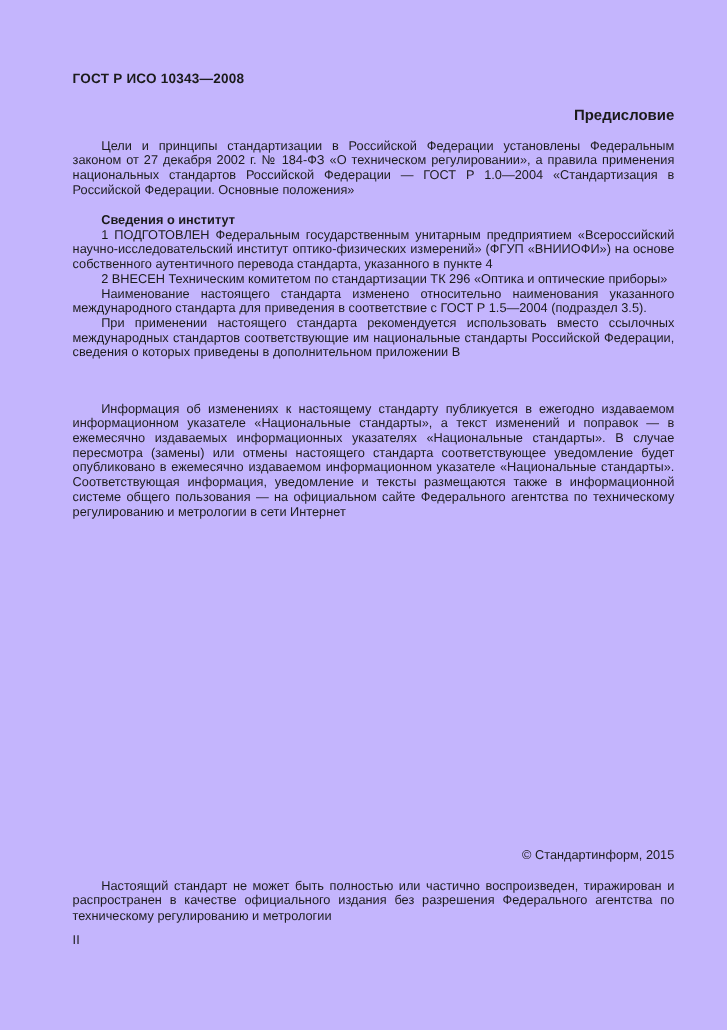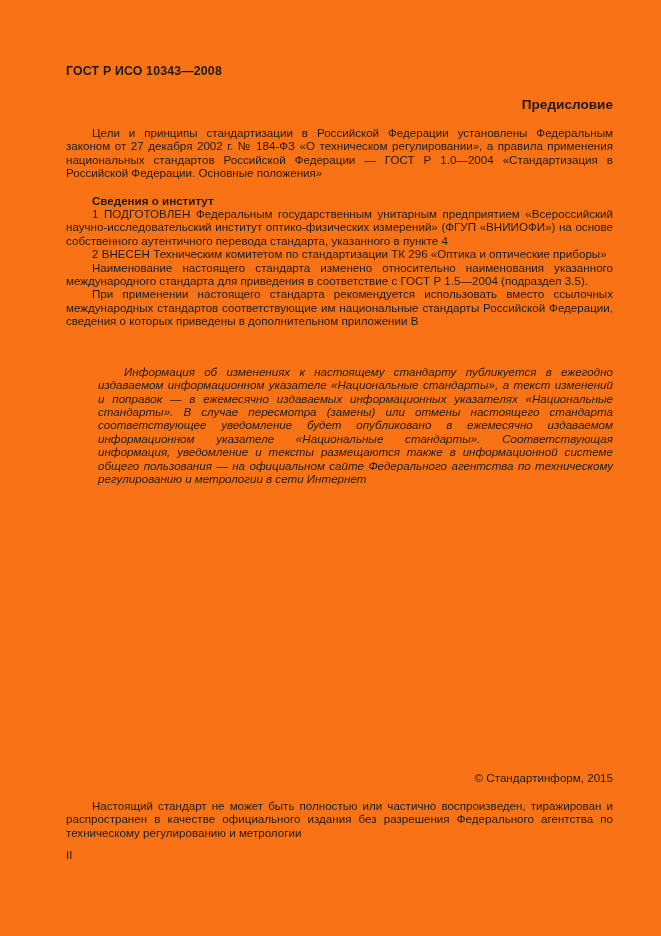--- a/index.html
+++ b/index.html
@@ -4,21 +4,21 @@
 <style>
   html, body {
     margin: 0;
     padding: 0;
     background: #ffffff;
   }
   .sheet {
     position: relative;
     width: 661px;
     height: 936px;
-    background: #f97316;
+    background: #c4b5fd;
     overflow: hidden;
     font-family: "Liberation Sans", sans-serif;
     color: #1b1b1b;
   }
   .content {
     padding: 64px 48px 0 66px;
   }
   .doc-code {
     font-weight: 700;
     font-size: 12.3px;
@@ -44,23 +44,21 @@
   .section-heading {
     font-weight: 700;
     font-size: 11.6px;
     line-height: 13.4px;
     text-indent: 26px;
     margin-top: 14px;
   }
   .gap {
   }
   .notice {
-    font-style: italic;
     margin-top: 37px;
-    margin-left: 32px;
   }
   .copyright {
     position: absolute;
     top: 771px;
     right: 48px;
     font-size: 11.6px;
     line-height: 13.4px;
   }
   .restriction-wrap {
     position: absolute;

